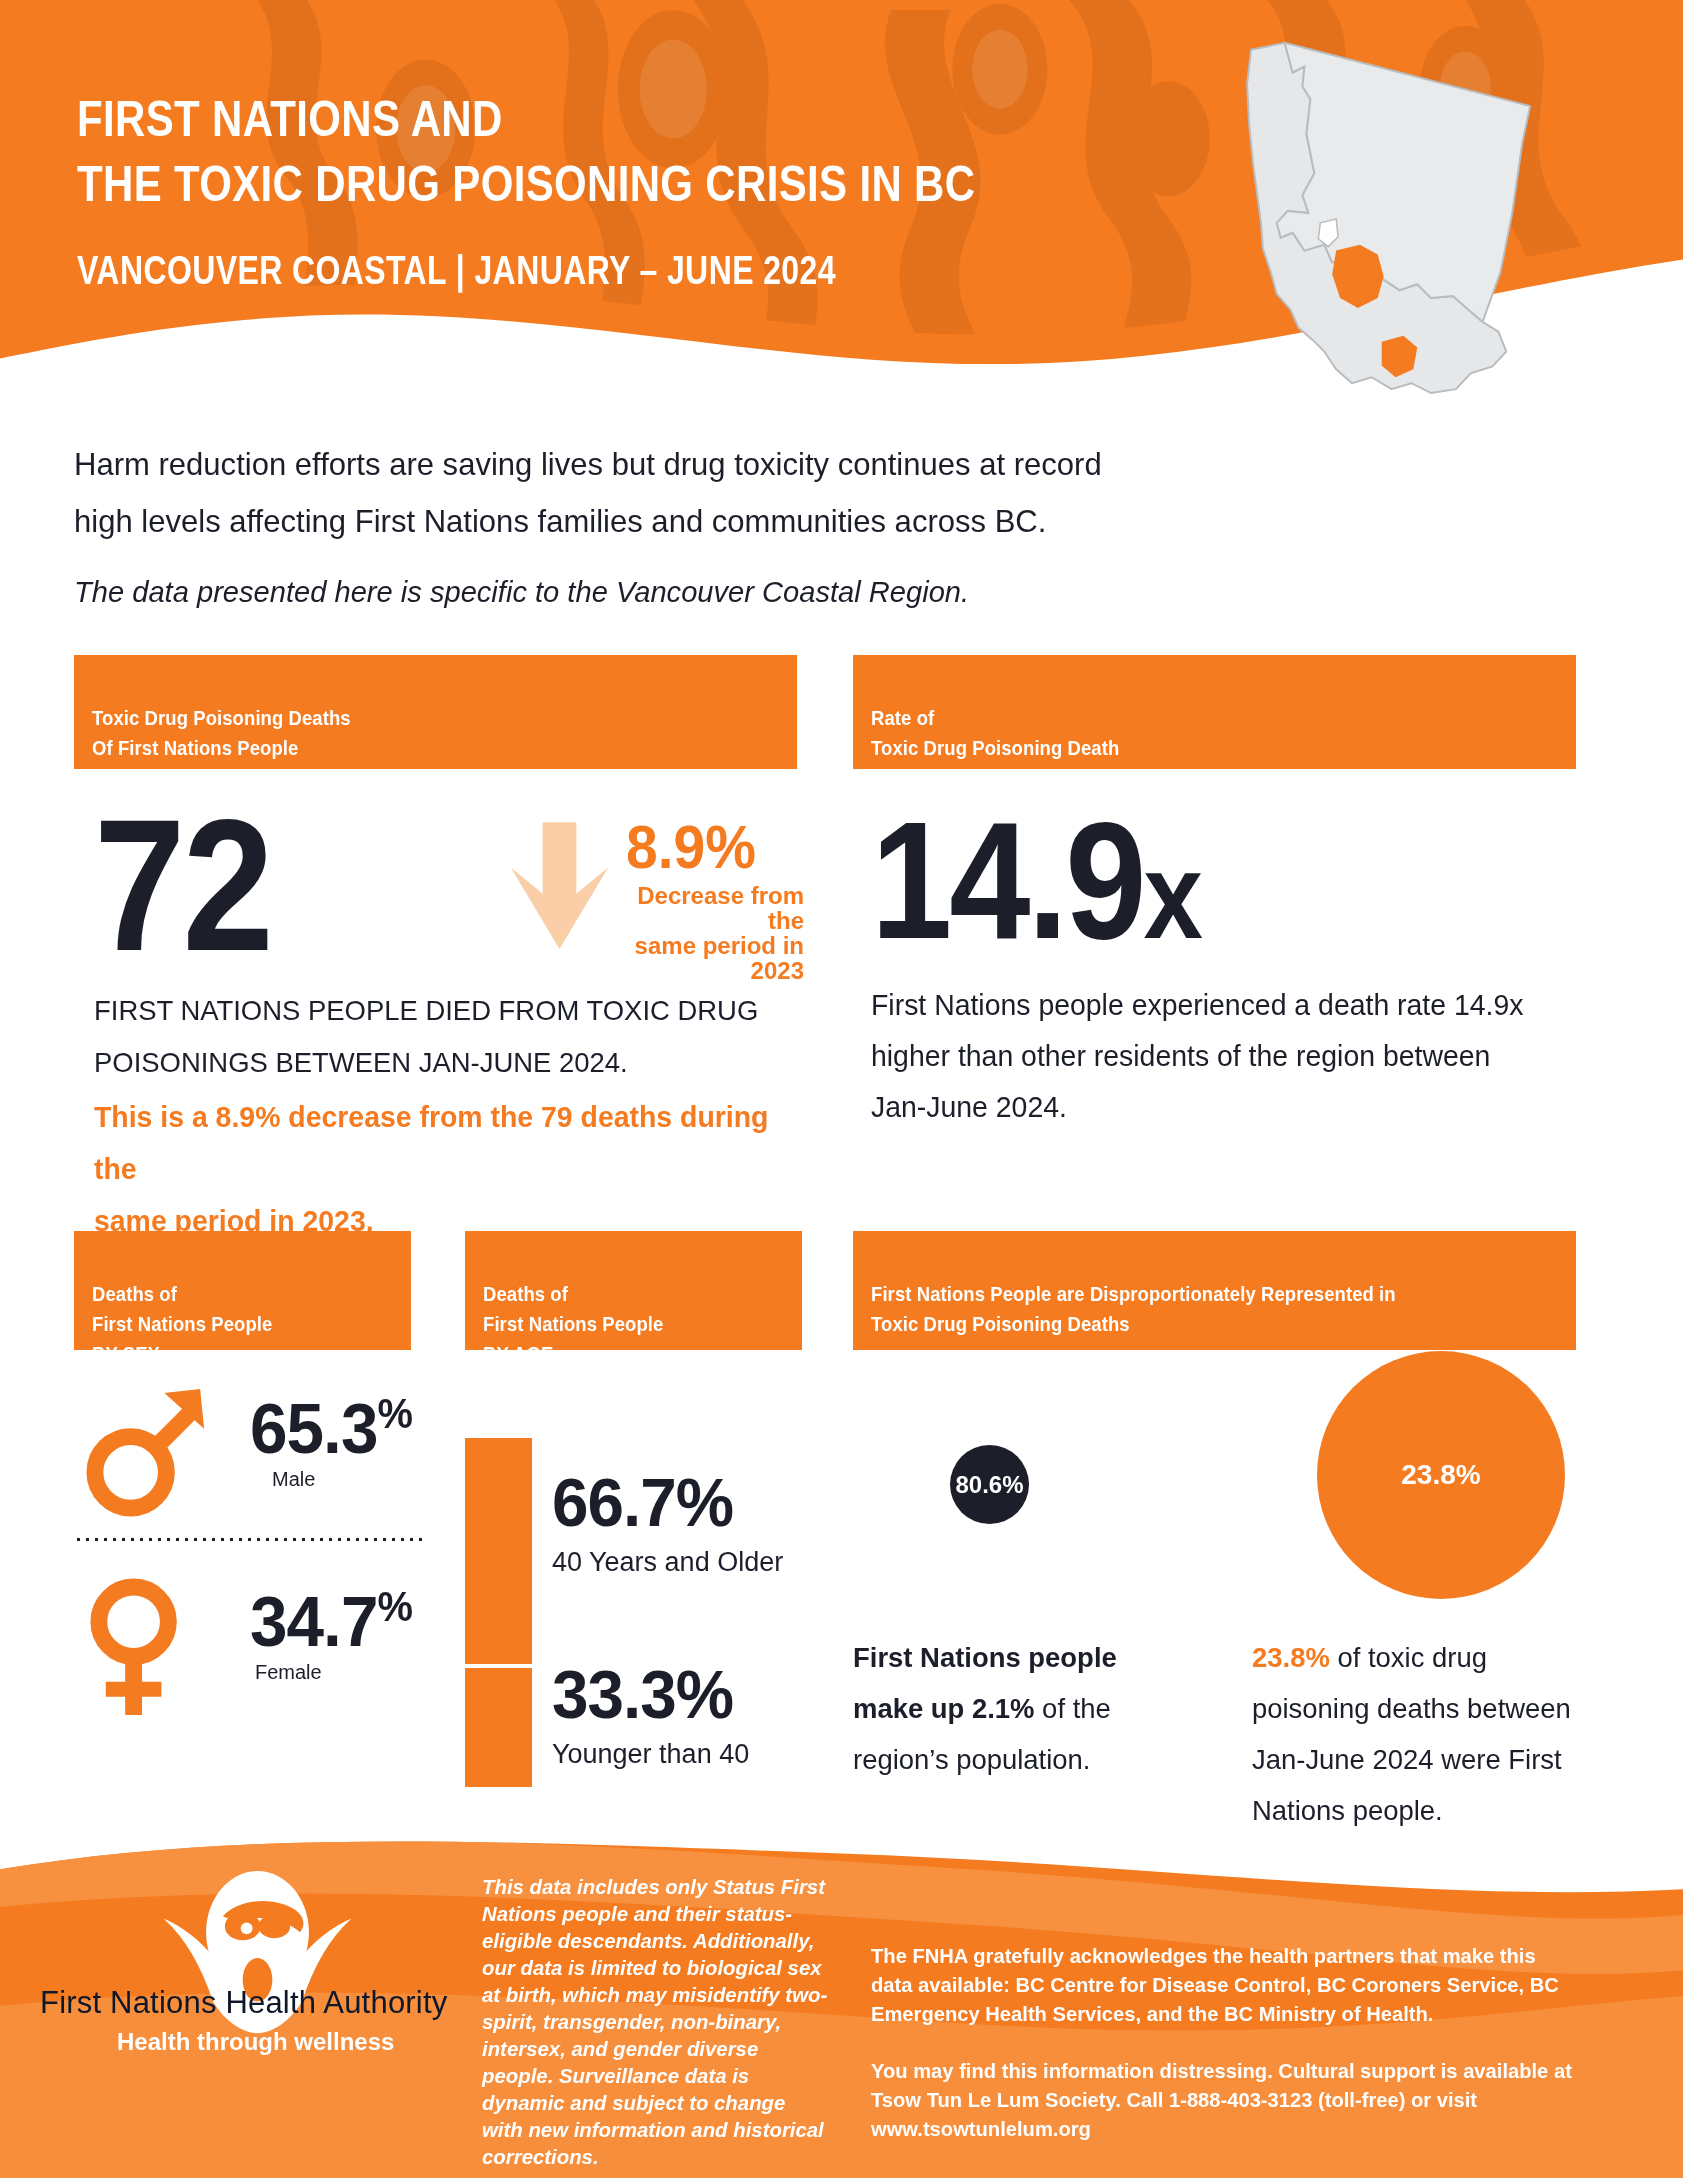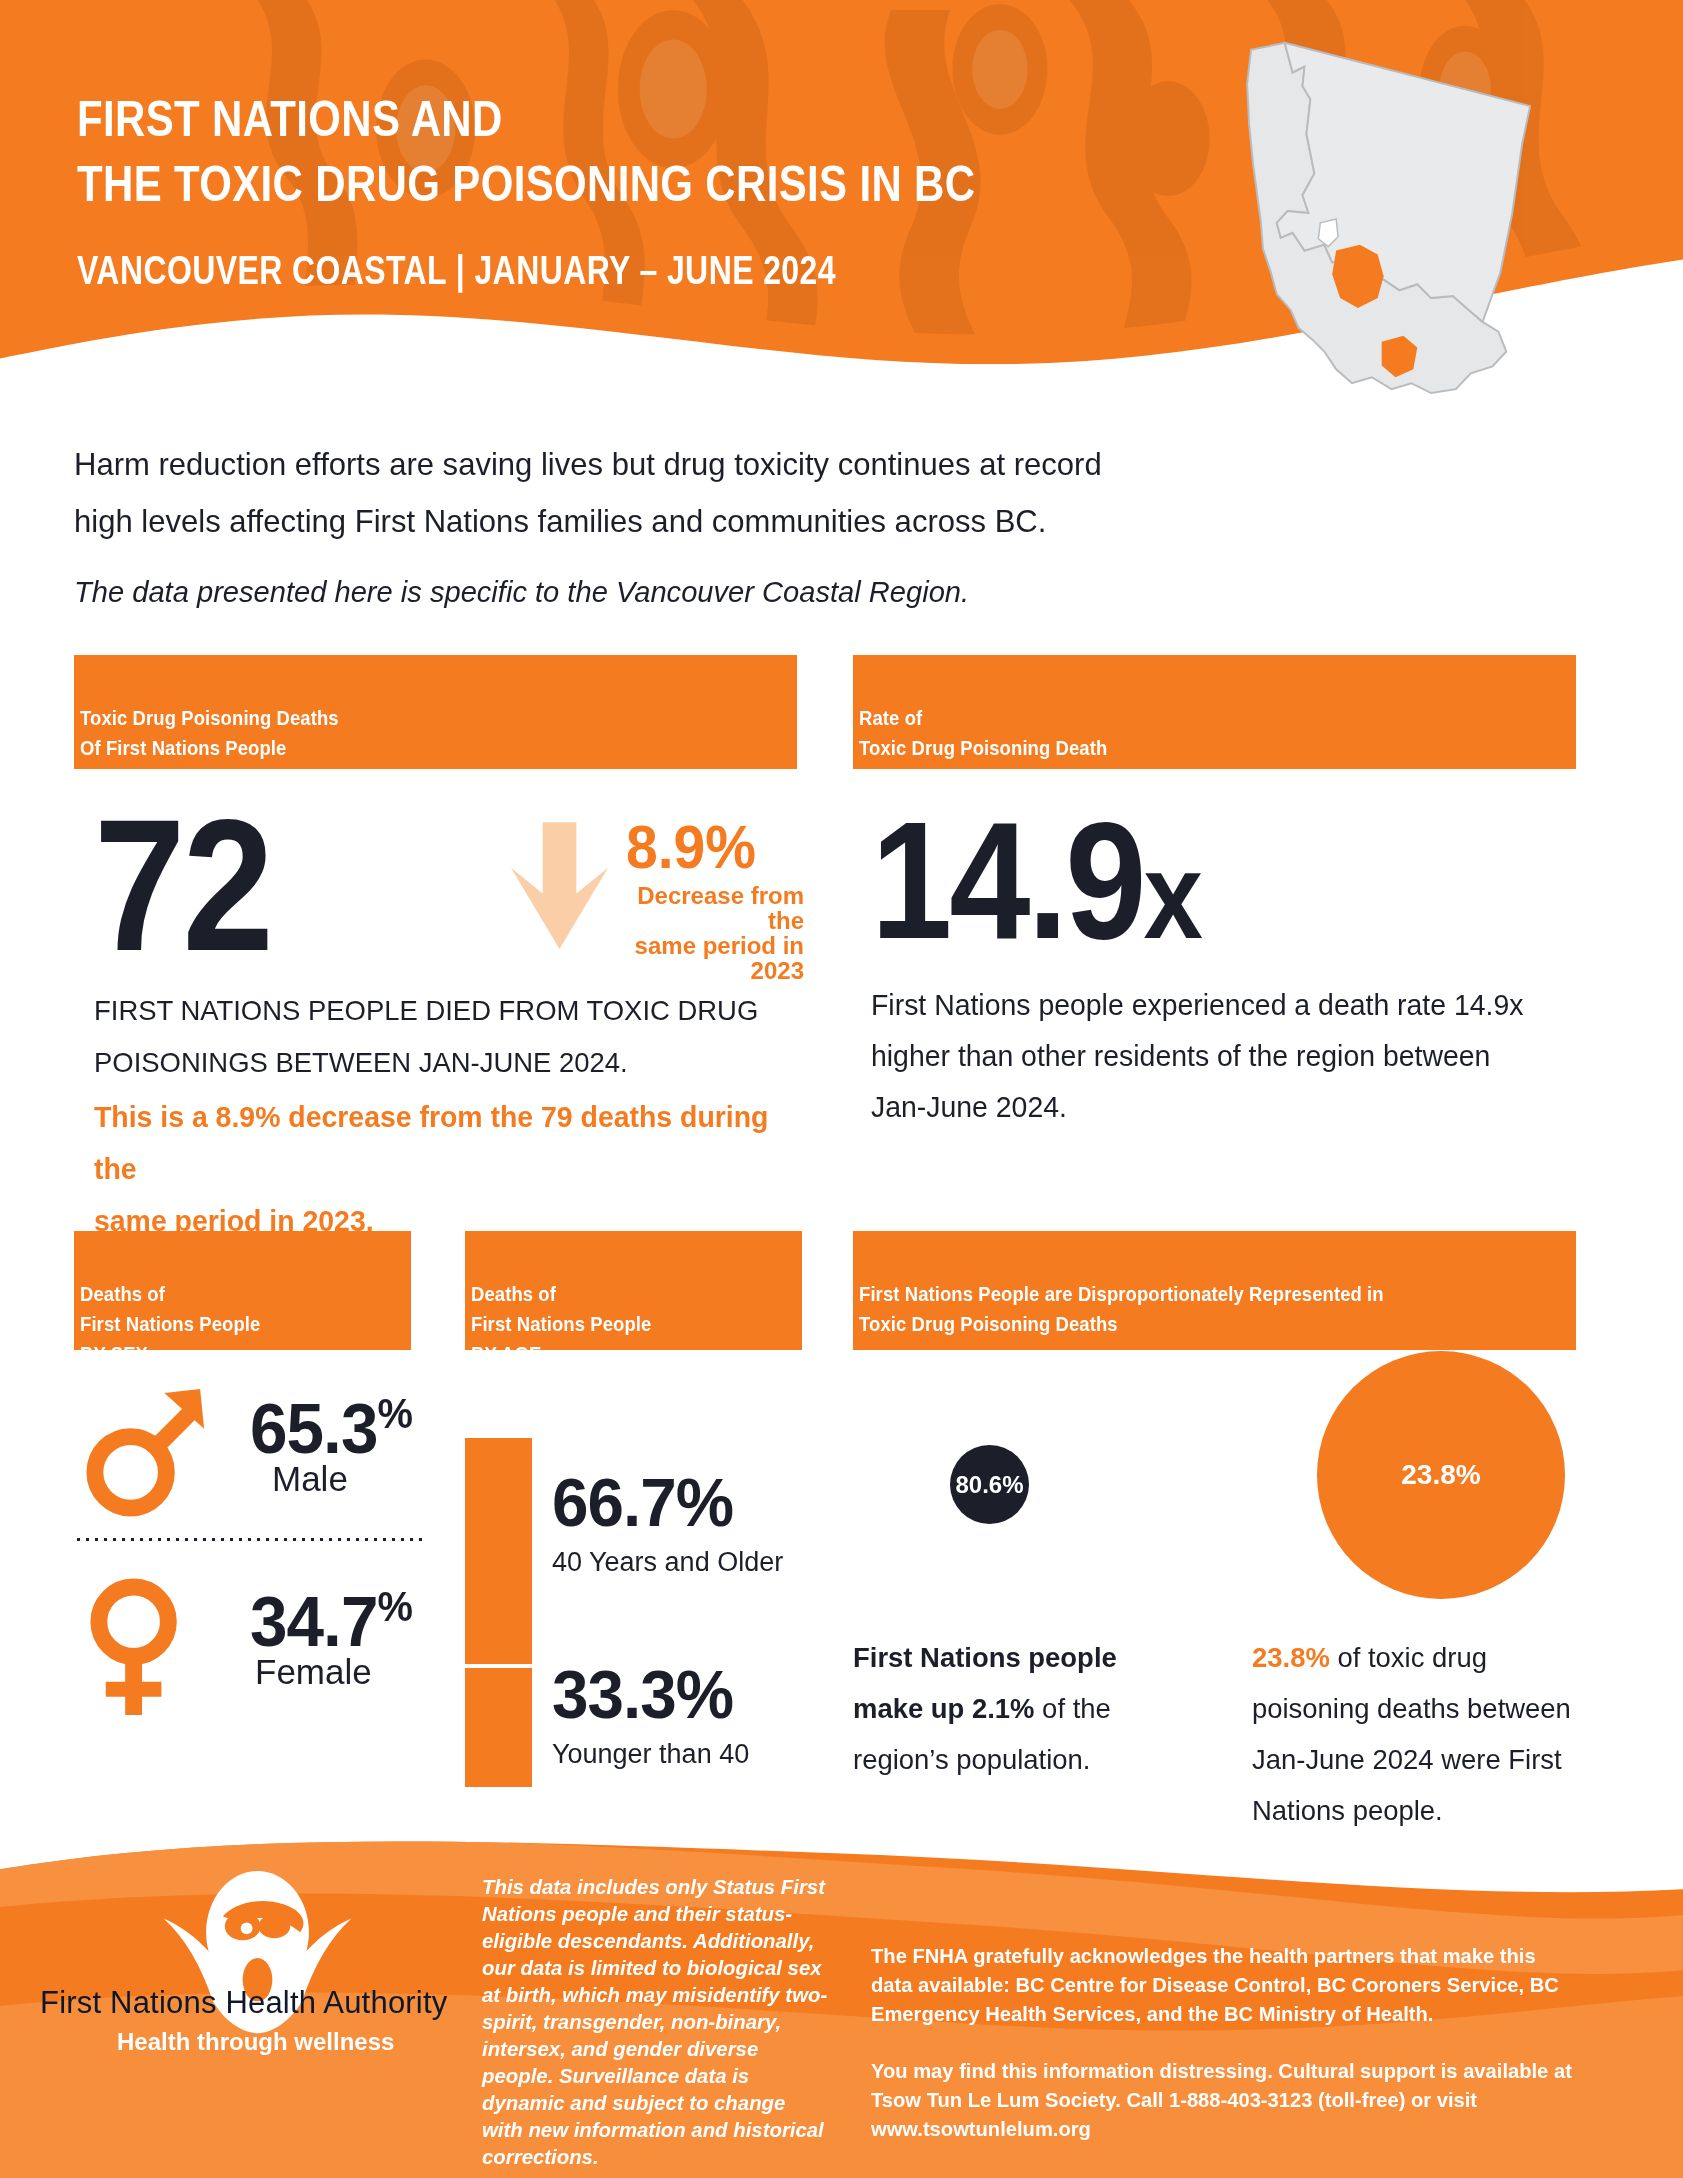--- a/index.html
+++ b/index.html
@@ -61,21 +61,21 @@
 
   
   .banner {
     position:absolute;
     background:#F47B20;
     color:#ffffff;
     font-family:"Liberation Sans Narrow","Liberation Sans",sans-serif;
     font-weight:bold;
     font-size:21px;
     line-height:30px;
-    padding:18px 18px 0 6px;
+    padding:18px 18px 0 18px;
     transform-origin:left top;
     white-space: pre-line;
     letter-spacing:0.1px;
   }
   .banner span { display:block; transform:scaleX(0.88); transform-origin:left top; }
 
   #banner-deaths  { left:74px;  top:655px;  width:723px; height:114px; }
   #banner-rate    { left:853px; top:655px;  width:723px; height:114px; }
   #banner-sex     { left:74px;  top:1231px; width:337px; height:119px; }
   #banner-age     { left:465px; top:1231px; width:337px; height:119px; }
@@ -151,21 +151,21 @@
     font-family:"Liberation Sans Narrow","Liberation Sans",sans-serif;
     font-weight:bold; font-size:71px; line-height:77px;
     letter-spacing:-1px;
     transform:scaleX(0.95); transform-origin:left top;
   }
   .sex-pct sup { font-size:42px; vertical-align:super; letter-spacing:-1px;}
   .sex-label {
     position:absolute; left:181px; top:81px;
     color:#1C1F2A;
     font-family:"Liberation Sans Narrow","Liberation Sans",sans-serif;
-    font-size:35px; line-height:34px;
+    font-size:20px; line-height:34px;
   }
   #male-row .sex-label { left:198px; }
   .dotted-sep {
     position:absolute; left:74px; top:1537px; width:351px; height:5px;
     background-image: radial-gradient(circle, #1C1F2A 1.6px, transparent 1.7px);
     background-size: 9px 5px;
     background-repeat: repeat-x;
   }
 
   

